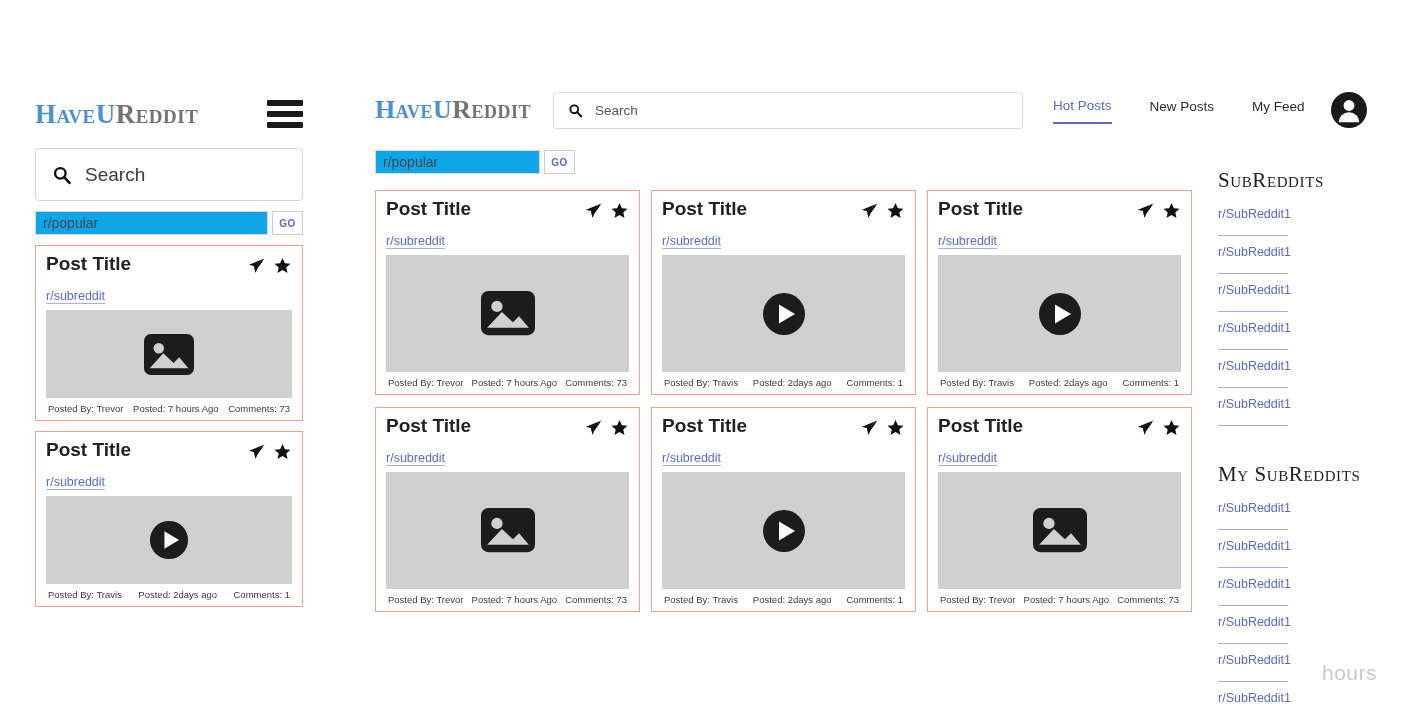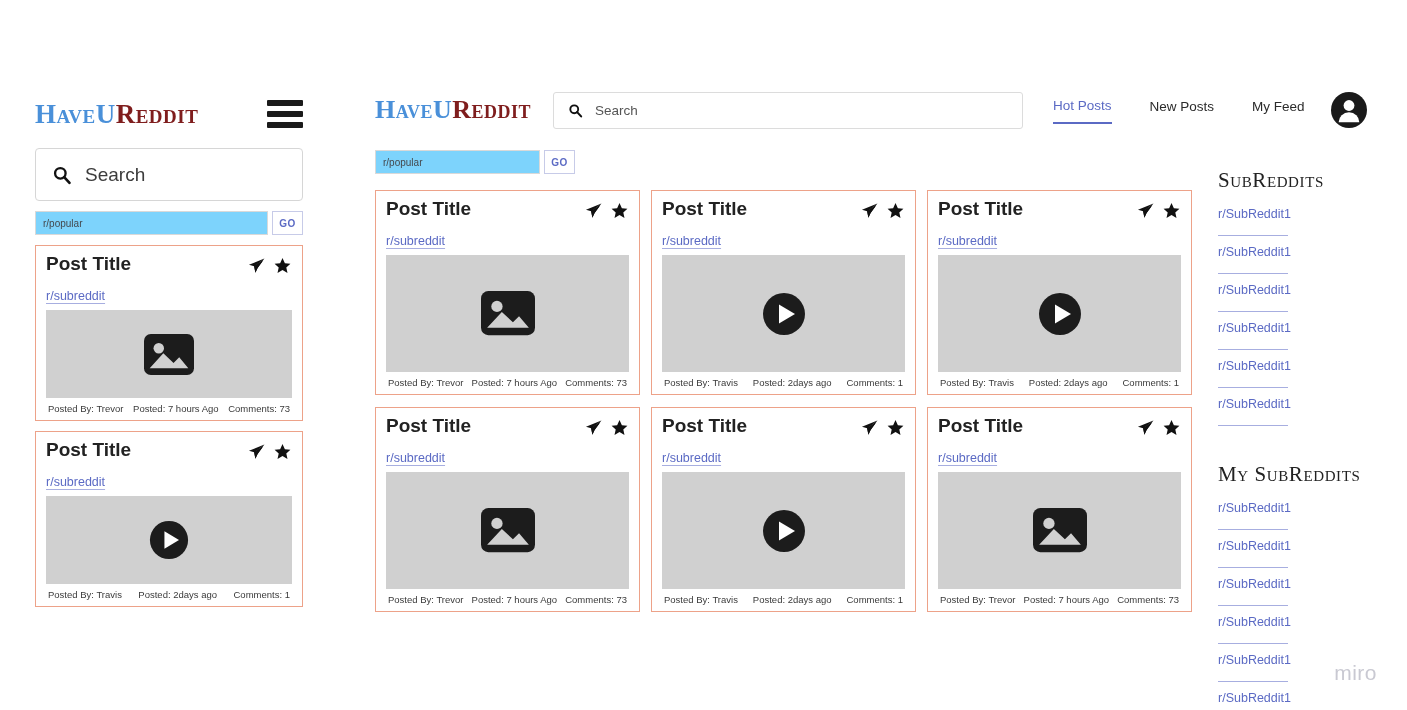--- a/index.html
+++ b/index.html
@@ -15,21 +15,21 @@
 
   
   .logo {
     font-family: "Liberation Serif", serif;
     font-variant: small-caps;
     font-weight: 700;
     letter-spacing: 0.5px;
     white-space: nowrap;
   }
   .logo .part-a { color: #4a90d9; }
-  .logo .part-b { color: #7f1d1d; margin-top: 8px; }
+  .logo .part-b { color: #737373; margin-top: 8px; }
 
   
   #mobile-panel {
     position: absolute;
     left: 35px;
     top: 92px;
     width: 268px;
   }
   #mobile-header {
     display: flex;
@@ -72,25 +72,25 @@
   .sub-row {
     margin-top: 10px;
     display: flex;
     align-items: stretch;
     gap: 4px;
     height: 24px;
   }
   .sub-row .sub-input {
     flex: 1;
     border: 1px solid #d9d9d9;
-    background: #7dd3fc;
+    background: #0ea5e9;
     display: flex;
     align-items: center;
     padding: 0 7px;
-    font-size: 10px;
+    font-size: 14px;
     color: #44484d;
   }
   .sub-row .go-btn {
     width: 31px;
     border: 1px solid #c7cbe8;
     background: #fff;
     color: #5b6ac4;
     font-size: 10px;
     display: flex;
     align-items: center;
@@ -618,13 +618,13 @@
         <span class="side-link">r/SubReddit1</span>
         <span class="side-link">r/SubReddit1</span>
         <span class="side-link">r/SubReddit1</span>
         <span class="side-link">r/SubReddit1</span>
         <span class="side-link">r/SubReddit1</span>
         <span class="side-link">r/SubReddit1</span>
       </div>
   </div>
 </div>
 
-<div id="watermark">miro</div>
+<div id="watermark">hours</div>
 
 </body></html>

